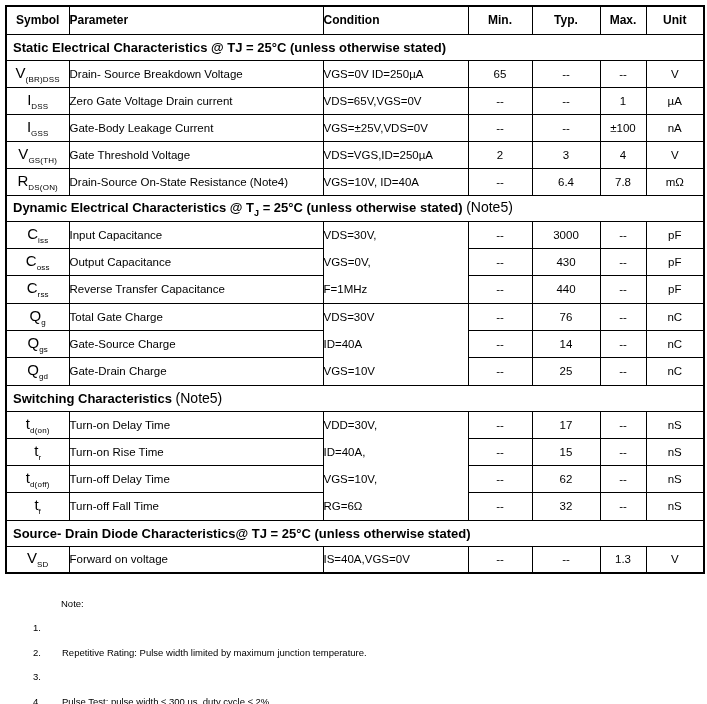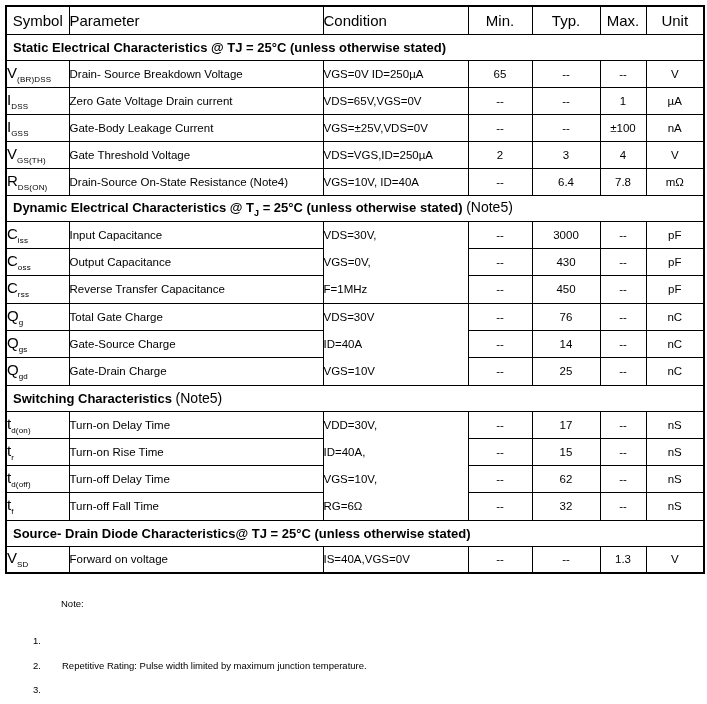--- a/index.html
+++ b/index.html
@@ -9,35 +9,35 @@
     font-family: "Liberation Sans", sans-serif;
   }
   .page { padding: 5px; }
   table.chars {
     border-collapse: collapse;
     width: 698px;
     table-layout: fixed;
     border: 2px solid #000;
   }
   table.chars td, table.chars th { border: 1px solid #000; padding: 0; vertical-align: middle; }
-  th { font-size: 15px; font-weight: normal; height: 28px; text-align: center; }
+  th { font-size: 12px; font-weight: bold; height: 28px; text-align: center; }
   th.left { text-align: left; padding-left: 10px; }
   tr.sec td {
     font-size: 13px; font-weight: bold; text-align: left;
     padding-left: 6px; height: 26px; margin-top: 24px;
   }
   .sec-note { font-size: 14px; font-weight: normal; }
-  td.sym { padding-left: 5px; font-size: 15px; height: 27px; text-align: left; }
+  td.sym { padding-left: 5px; font-size: 15px; height: 27px; text-align: center; }
   td.sym sub { font-size: 8px; letter-spacing: 0.2px; }
   td.param { font-size: 11.5px; padding-left: 10px; text-align: left; }
   td.cond  { font-size: 11.5px; padding-left: 8px; text-align: left; margin-left: 20px; }
   td.cond .cline { height: 27px; line-height: 27px; }
   td.val { font-size: 11.5px; text-align: center; }
   .notes { margin-left: 28px; margin-top: 24px; font-size: 9.5px; }
-  .note-label { margin-bottom: 26px; padding-left: 28px; }
+  .note-label { margin-bottom: 13px; padding-left: 28px; }
   .note-item { display: flex; margin-bottom: 13.5px; }
   .note-num { width: 29px; flex: none; }
 </style>
 </head>
 <body>
 
 <div class="page">
   <table class="chars">
     <colgroup>
       <col style="width:63px">
@@ -132,21 +132,21 @@
       <td class="param">Output Capacitance</td>
       <td class="val">--</td>
       <td class="val">430</td>
       <td class="val">--</td>
       <td class="val">pF</td>
     </tr>
     <tr>
       <td class="sym"><span>C</span><sub>rss</sub></td>
       <td class="param">Reverse Transfer Capacitance</td>
       <td class="val">--</td>
-      <td class="val">450</td>
+      <td class="val">440</td>
       <td class="val">--</td>
       <td class="val">pF</td>
     </tr>
 
     <tr>
       <td class="sym"><span>Q</span><sub>g</sub></td>
       <td class="param">Total Gate Charge</td>
       <td class="cond" rowspan="3">
         <div class="cline">VDS=30V</div>
         <div class="cline">ID=40A</div>

